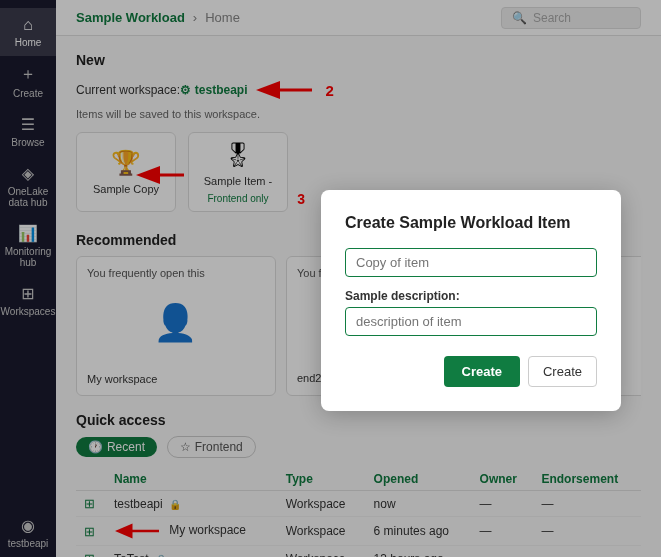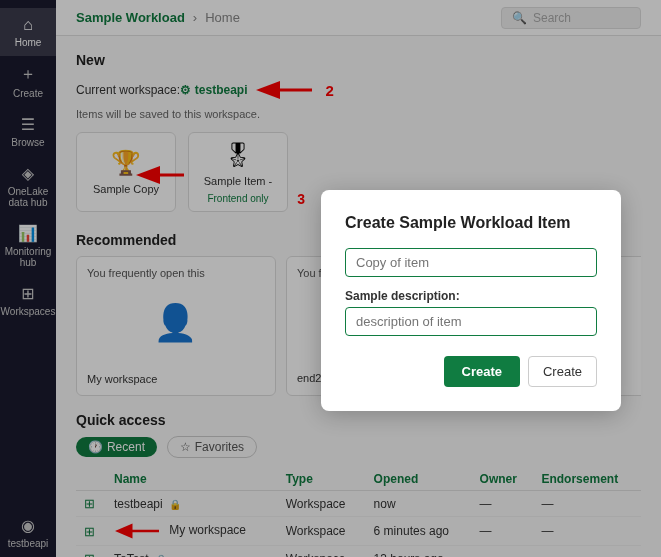--- a/index.html
+++ b/index.html
@@ -324,21 +324,21 @@
     </div>
 
     <div class="section-label">Quick access</div>
     <div class="quick-access-header">
       <button class="toggle-btn">
         <span>🕐</span>
         <span>Recent</span>
       </button>
       <button class="fav-btn">
         <span>☆</span>
-        <span>Favorites</span>
+        <span>Frontend</span>
       </button>
     </div>
 
     <table class="qa-table">
       <thead>
         <tr>
           <th style="width:30px;"></th>
           <th>Name</th>
           <th>Type</th>
           <th>Opened</th>

